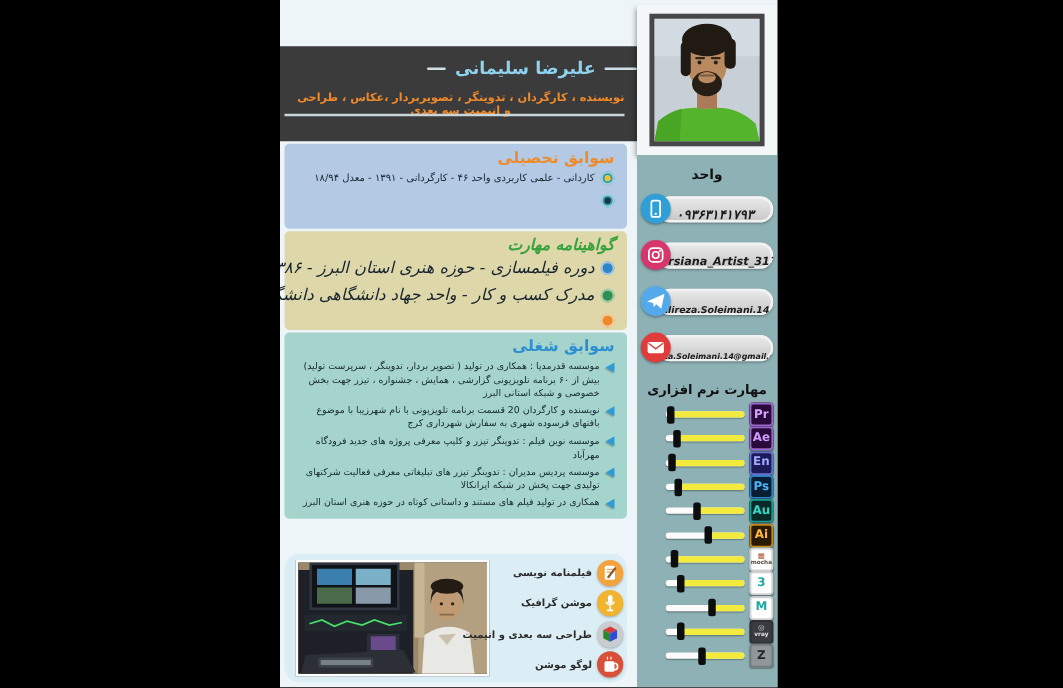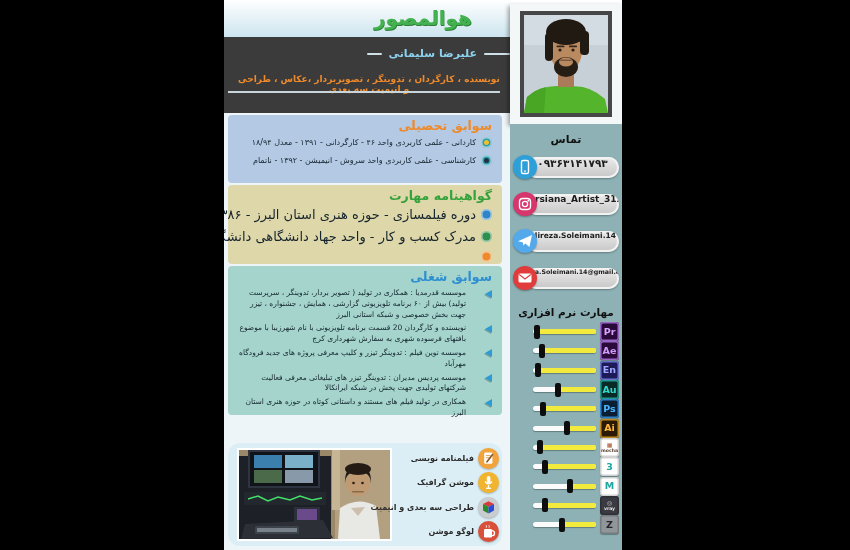--- a/index.html
+++ b/index.html
@@ -10,21 +10,21 @@
 
   
   .header-strip{position:absolute;left:0;top:0;width:100%;height:37px;
         background:linear-gradient(#ffffff,#cde5ef);}
   .page-title{width:100%;text-align:center;line-height:36px;font-size:20px;font-weight:bold;
         text-shadow:0.6px 0.8px 0 #2c7d36, -0.5px -0.5px 0 #bdeac2;letter-spacing:1px;}
   .dark-band{position:absolute;left:0;top:37px;width:100%;height:76px;background:#3b3b3b;}
   .name-row{position:absolute;top:10px;right:112px;display:flex;align-items:center;gap:7px;direction:rtl;}
   .name-line{height:2px;background:#cfe0e8;border-radius:1px;}
   .name-line.a{width:26px;} .name-line.b{width:15px;}
-  .person-name{font-size:11px;font-weight:bold;}
+  .person-name{font-size:14px;font-weight:bold;}
   .subtitle{position:absolute;top:37px;left:12px;right:120px;text-align:center;
         font-size:9px;font-weight:bold;}
   .band-divider{position:absolute;top:54px;left:4px;right:122px;height:2px;background:#c8d6dc;}
 
   
   .photo-block{position:absolute;right:0;top:4px;width:112px;height:120px;background:#f3f7f8;
         box-shadow:-2px 2px 4px rgba(0,0,0,.35);}
   .photo-frame{position:absolute;left:10px;top:7px;width:92px;height:106px;box-sizing:border-box;
         border:4px solid #474747;background:#c6d0d6;}
   .photo-frame svg{display:block;width:100%;height:100%;}
@@ -36,21 +36,21 @@
   .cert-panel{top:185px;height:79px;}
   .work-panel{top:266px;height:149px;}
 
   .li-row{display:flex;align-items:center;gap:5px;padding:0 10px;margin-bottom:7px;}
   .li-text{font-size:8px;color:#16242e;white-space:nowrap;}
   .cert-panel .li-text{font-size:13px;}
   .dot-bullet{flex:none;width:11px;height:11px;border-radius:50%;position:relative;
         box-shadow:inset 0 0 0 1.5px rgba(255,255,255,.55);}
   .dot-bullet i{position:absolute;inset:3px;border-radius:50%;}
 
-  .work-item{display:flex;gap:19px;padding:0 10px;margin-bottom:3px;}
+  .work-item{display:flex;gap:5px;padding:0 10px;margin-bottom:3px;}
   .tri-bullet{flex:none;margin-top:1.5px;width:0;height:0;border-top:4.5px solid transparent;
         border-bottom:4.5px solid transparent;border-right:7px solid #2e9bd6;
         filter:drop-shadow(-1px 1px 0 rgba(0,0,0,.25));}
   .work-text{font-size:7.5px;line-height:10.8px;color:#14262e;text-align:right;}
 
   
   .bottom-panel{position:absolute;left:4px;top:443px;width:274px;height:103px;background:#dceef5;border-radius:12px;}
   .studio-photo{position:absolute;left:9px;top:5px;width:155px;height:93px;box-sizing:border-box;
         border:2px solid #ffffff;background:#23252b;}
   .studio-photo svg{display:block;width:100%;height:100%;}
@@ -60,21 +60,21 @@
         justify-content:center;box-shadow:0 1px 2px rgba(0,0,0,.25);}
   .spec-icon svg{width:21px;height:21px;display:block;}
   .spec-label{font-size:8px;font-weight:bold;color:#2c2c2c;white-space:nowrap;}
 
   
   .right-col{position:absolute;right:0;top:124px;width:112px;height:426px;background:#8db1b5;direction:ltr;}
   .contact-heading{text-align:center;font-size:11px;font-weight:bold;color:#111;padding-top:9px;direction:rtl;}
   .contact-row{position:relative;height:23px;margin:9px 3px 14px 3px;}
   .contact-pill{position:absolute;left:13px;right:0;top:2px;bottom:0;border-radius:11px;
         background:linear-gradient(#ececec,#c6c6c6);box-shadow:inset 0 0 0 2px #f2f2f2,0 1px 2px rgba(0,0,0,.3);
-        display:flex;align-items:flex-start;justify-content:center;overflow:hidden;}
+        display:flex;align-items:flex-end;justify-content:center;overflow:hidden;font-style:italic;}
   .contact-value{font-weight:bold;color:#1c1c1c;white-space:nowrap;}
   .v-phone{font-size:10.5px;letter-spacing:2px;}
   .v-insta{font-size:9px;}
   .v-tg{font-size:7.5px;}
   .v-mail{font-size:6.3px;}
   .contact-icon{position:absolute;left:0;top:0;width:24px;height:24px;border-radius:50%;
         display:flex;align-items:center;justify-content:center;box-shadow:0 1px 2px rgba(0,0,0,.35);}
   .contact-icon svg{width:22px;height:22px;display:block;}
 
   .skills-heading{text-align:center;font-size:10.5px;font-weight:bold;color:#111;
@@ -89,23 +89,20 @@
         box-shadow:0 1px 1px rgba(0,0,0,.3);}
   .badge.small .badge-abbr{font-size:4.6px;line-height:5px;}
   .badge-glyph{font-size:6px;line-height:6px;}
   .badge-glyph:empty{display:none;}
 </style>
 </head>
 <body>
 
 <div class="page">
 
-  <div class="header-strip">
-    <div class="page-title" style="color: rgb(67, 177, 79);">هوالمصور</div>
-  </div>
 
   <div class="dark-band" style="background: rgb(59, 59, 59);">
     <div class="name-row">
       <span class="name-line a"></span>
       <span class="person-name" style="color: rgb(142, 210, 238);">علیرضا سلیمانی</span>
       <span class="name-line b"></span>
     </div>
     <div class="subtitle" style="color: rgb(239, 138, 43);">نویسنده ، کارگردان ، تدوینگر ، تصویربردار ،عکاس ،  طراحی و انیمیت سه بعدی</div>
     <div class="band-divider"></div>
   </div>
@@ -139,25 +136,24 @@
     <div class="li-row">
       <span class="dot-bullet" style="background: rgb(46, 155, 176);">
           <i style="background: rgb(240, 192, 48);"></i>
         </span>
       <span class="li-text">کاردانی  -  علمی کاربردی واحد ۴۶ -  کارگردانی -  ۱۳۹۱  -  معدل ۱۸/۹۴</span>
     </div>
     <div class="li-row">
       <span class="dot-bullet" style="background: rgb(46, 155, 176);">
           <i style="background: rgb(32, 48, 62);"></i>
         </span>
-      <span class="li-text">کارشناسی - علمی کاربردی واحد سروش -  انیمیشن - ۱۳۹۲  - ناتمام</span>
-    </div>
-  </div>
-
-  <div class="panel cert-panel" style="background: rgb(222, 215, 169);">
+    </div>
+  </div>
+
+  <div class="panel cert-panel" style="background: rgb(222, 215, 169); font-style: italic;">
     <div class="panel-heading" style="color: rgb(53, 162, 60);">گواهینامه مهارت</div>
     <div class="li-row">
       <span class="dot-bullet" style="background: rgb(46, 134, 200);"></span>
       <span class="li-text">دوره فیلمسازی - حوزه هنری استان البرز - ۱۳۸۶ الی ۱۳۸۷</span>
     </div>
     <div class="li-row">
       <span class="dot-bullet" style="background: rgb(47, 143, 79);"></span>
       <span class="li-text">مدرک کسب و کار - واحد جهاد دانشگاهی دانشگاه خوارزمی کرج - مدیریت کسب وکار - ۱۳۸۶</span>
     </div>
     <div class="li-row">
@@ -258,21 +254,21 @@
               <path d="M14,9.6 Q17,10 16.4,13 Q16,15 13.8,14.6" stroke="#ffffff" stroke-width="1.4" fill="none"></path>
               <path d="M8.2,6.6 Q8.8,5.4 8.2,4.4 M11,6.6 Q11.6,5.4 11,4.4" stroke="#ffffff" stroke-width="1" fill="none"></path>
             </svg>
         </span>
         <span class="spec-label">لوگو موشن</span>
       </div>
     </div>
   </div>
 
   <div class="right-col">
-    <div class="contact-heading">تماس</div>
+    <div class="contact-heading">واحد</div>
 
     <div class="contact-row">
       <div class="contact-pill">
         <span class="contact-value v-phone">۰۹۳۶۳۱۴۱۷۹۳</span>
       </div>
       <span class="contact-icon" style="background: rgb(47, 159, 216); color: rgb(47, 159, 216);">
         <svg viewBox="0 0 22 22">
             <rect x="7.5" y="4.5" width="7" height="13" rx="1.6" fill="none" stroke="#ffffff" stroke-width="1.4"></rect>
             <circle cx="11" cy="15.1" r="0.9" fill="#ffffff"></circle>
           </svg>
@@ -339,34 +335,34 @@
       <div class="skill-track">
           <div class="skill-fill" style="width: 94%; background: rgb(242, 234, 61);"></div>
           <div class="skill-handle" style="right: calc(94% - 4px);"></div>
         </div>
       <div class="badge" style="background: rgb(29, 26, 90); color: rgb(159, 169, 255); box-shadow: rgb(106, 116, 204) 0px 0px 0px 1.5px inset, rgba(0, 0, 0, 0.3) 0px 1px 1px;">
           <span class="badge-abbr">En</span>
         </div>
     </div>
     <div class="skill-row">
       <div class="skill-track">
+          <div class="skill-fill" style="width: 85%; background: rgb(242, 234, 61);"></div>
+          <div class="skill-handle" style="right: calc(85% - 4px);"></div>
+        </div>
+      <div class="badge" style="background: rgb(10, 30, 51); color: rgb(73, 180, 255); box-shadow: rgb(47, 128, 196) 0px 0px 0px 1.5px inset, rgba(0, 0, 0, 0.3) 0px 1px 1px;">
+          <span class="badge-abbr">Ps</span>
+        </div>
+    </div>
+    <div class="skill-row">
+      <div class="skill-track">
           <div class="skill-fill" style="width: 62%; background: rgb(242, 234, 61);"></div>
           <div class="skill-handle" style="right: calc(62% - 4px);"></div>
         </div>
       <div class="badge" style="background: rgb(10, 42, 40); color: rgb(51, 216, 200); box-shadow: rgb(31, 154, 142) 0px 0px 0px 1.5px inset, rgba(0, 0, 0, 0.3) 0px 1px 1px;">
           <span class="badge-abbr">Au</span>
-        </div>
-    </div>
-    <div class="skill-row">
-      <div class="skill-track">
-          <div class="skill-fill" style="width: 85%; background: rgb(242, 234, 61);"></div>
-          <div class="skill-handle" style="right: calc(85% - 4px);"></div>
-        </div>
-      <div class="badge" style="background: rgb(10, 30, 51); color: rgb(73, 180, 255); box-shadow: rgb(47, 128, 196) 0px 0px 0px 1.5px inset, rgba(0, 0, 0, 0.3) 0px 1px 1px;">
-          <span class="badge-abbr">Ps</span>
         </div>
     </div>
     <div class="skill-row">
       <div class="skill-track">
           <div class="skill-fill" style="width: 48%; background: rgb(242, 234, 61);"></div>
           <div class="skill-handle" style="right: calc(48% - 4px);"></div>
         </div>
       <div class="badge" style="background: rgb(42, 26, 5); color: rgb(255, 184, 61); box-shadow: rgb(192, 138, 32) 0px 0px 0px 1.5px inset, rgba(0, 0, 0, 0.3) 0px 1px 1px;">
           <span class="badge-abbr">Ai</span>
         </div>

